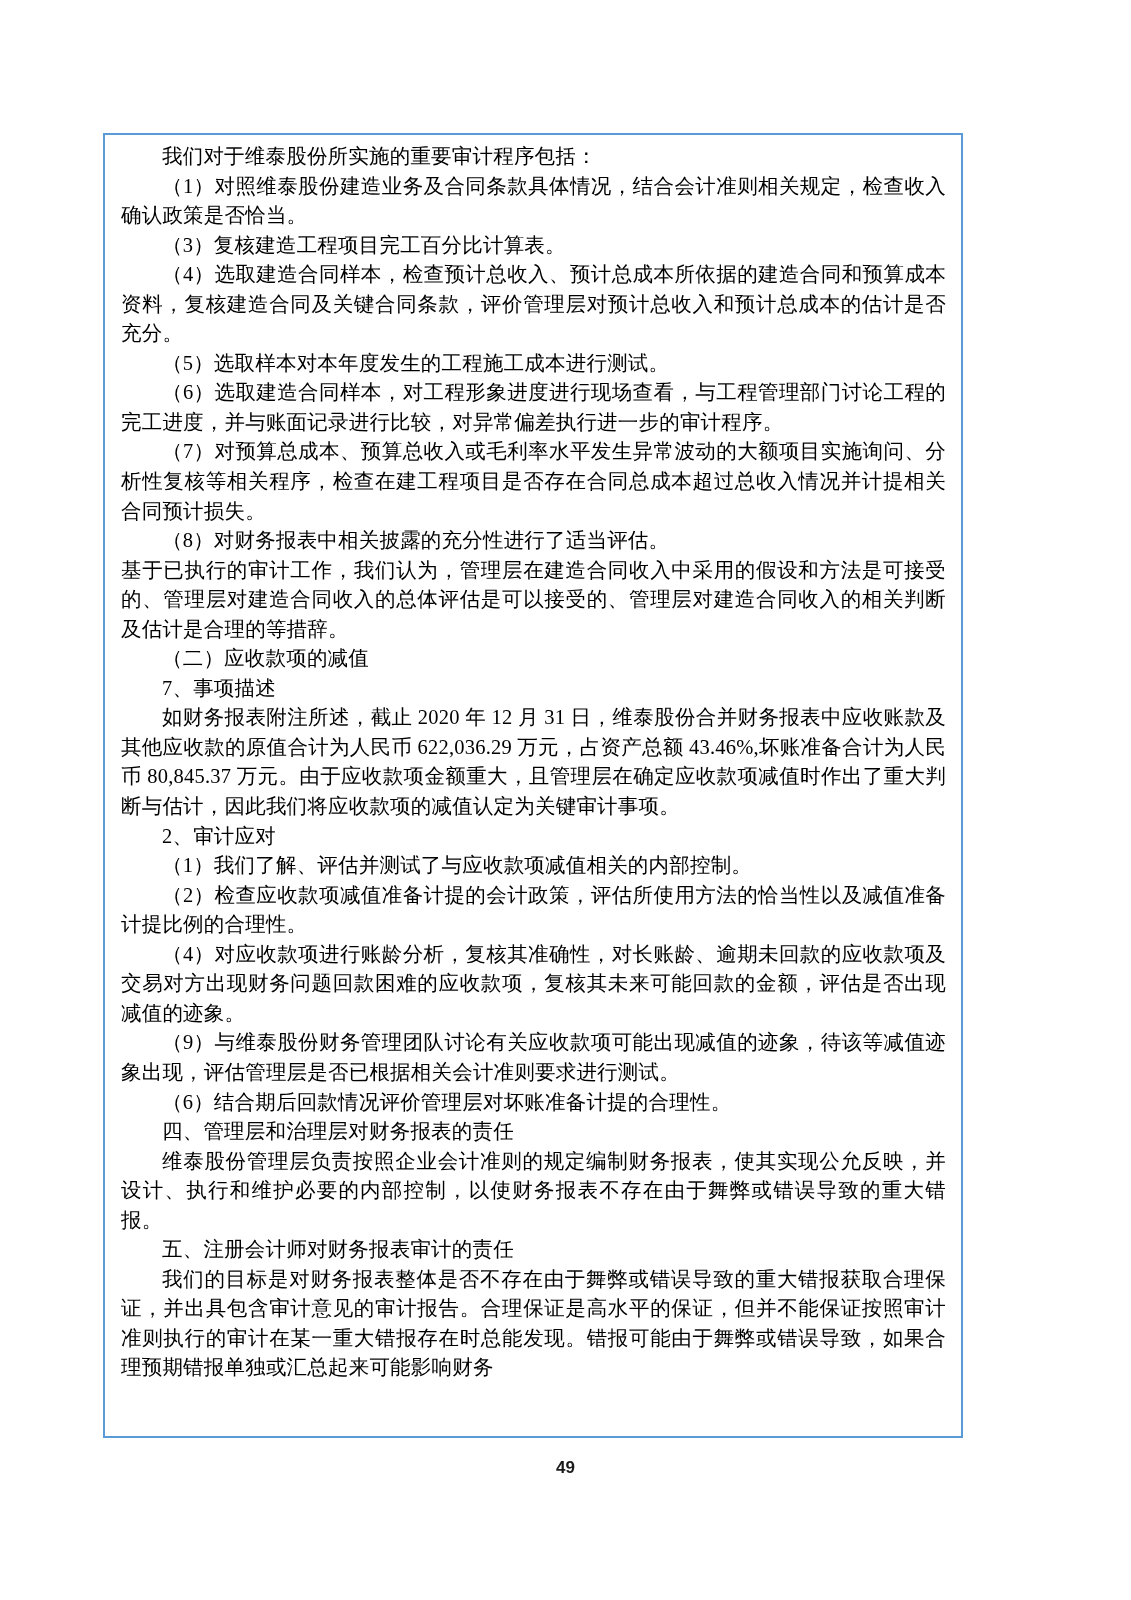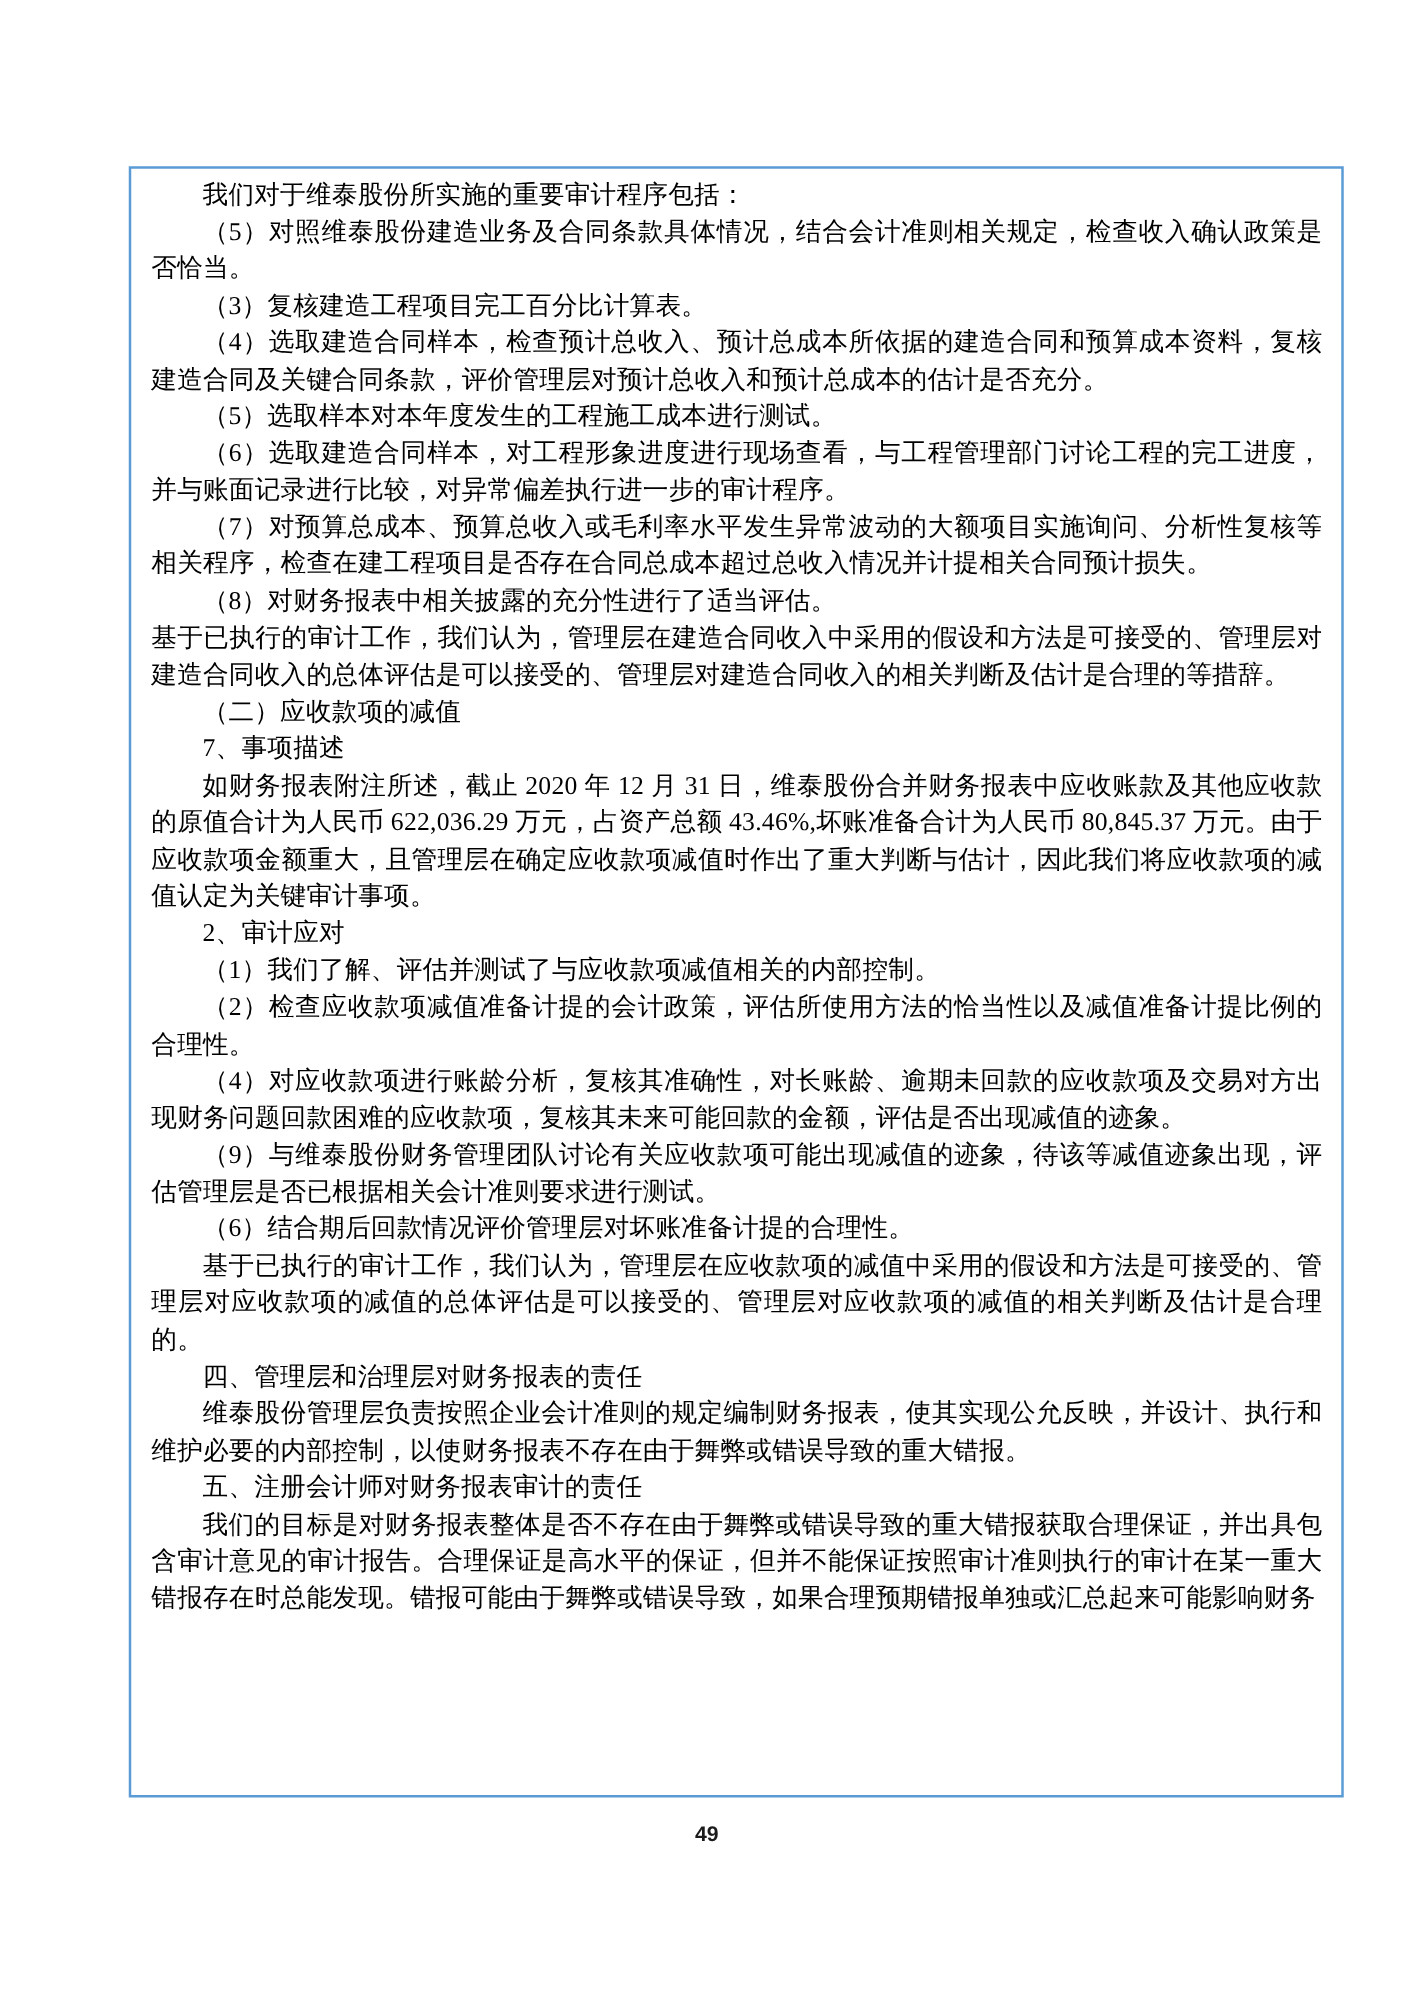--- a/index.html
+++ b/index.html
@@ -16,21 +16,21 @@
   }
   .page {
     position: absolute;
     inset: 0;
     background: #ffffff;
   }
   .content-box {
     position: absolute;
     left: 103px;
     top: 133px;
-    width: 972px;
+    width: 860px;
     height: 1305px;
     box-sizing: border-box;
     border: 2px solid var(--border-color, #5B9BD5);
     padding: 7px 15px 4px 16px;
     overflow: hidden;
     background: #ffffff;
   }
   .content-box p {
     margin: 0;
     padding: 0;
@@ -57,38 +57,37 @@
     font-weight: 700;
     color: #1a1a1a;
   }
 </style>
 </head>
 <body>
 
 <div class="page">
   <div class="content-box">
     <p class="indent">我们对于维泰股份所实施的重要审计程序包括：</p>
-    <p class="indent">（5）对照维泰股份建造业务及合同条款具体情况，结合会计准则相关规定，检查收入确认政策是否恰当。</p>
+    <p class="indent">（1）对照维泰股份建造业务及合同条款具体情况，结合会计准则相关规定，检查收入确认政策是否恰当。</p>
     <p class="indent">（3）复核建造工程项目完工百分比计算表。</p>
     <p class="indent">（4）选取建造合同样本，检查预计总收入、预计总成本所依据的建造合同和预算成本资料，复核建造合同及关键合同条款，评价管理层对预计总收入和预计总成本的估计是否充分。</p>
     <p class="indent">（5）选取样本对本年度发生的工程施工成本进行测试。</p>
     <p class="indent">（6）选取建造合同样本，对工程形象进度进行现场查看，与工程管理部门讨论工程的完工进度，并与账面记录进行比较，对异常偏差执行进一步的审计程序。</p>
     <p class="indent">（7）对预算总成本、预算总收入或毛利率水平发生异常波动的大额项目实施询问、分析性复核等相关程序，检查在建工程项目是否存在合同总成本超过总收入情况并计提相关合同预计损失。</p>
     <p class="indent">（8）对财务报表中相关披露的充分性进行了适当评估。</p>
     <p>基于已执行的审计工作，我们认为，管理层在建造合同收入中采用的假设和方法是可接受的、管理层对建造合同收入的总体评估是可以接受的、管理层对建造合同收入的相关判断及估计是合理的等措辞。</p>
     <p class="indent">（二）应收款项的减值</p>
     <p class="indent">7、事项描述</p>
     <p class="indent">如财务报表附注所述，截止 2020 年 12 月 31 日，维泰股份合并财务报表中应收账款及其他应收款的原值合计为人民币 622,036.29 万元，占资产总额 43.46%,坏账准备合计为人民币 80,845.37 万元。由于应收款项金额重大，且管理层在确定应收款项减值时作出了重大判断与估计，因此我们将应收款项的减值认定为关键审计事项。</p>
     <p class="indent">2、审计应对</p>
     <p class="indent">（1）我们了解、评估并测试了与应收款项减值相关的内部控制。</p>
     <p class="indent">（2）检查应收款项减值准备计提的会计政策，评估所使用方法的恰当性以及减值准备计提比例的合理性。</p>
     <p class="indent">（4）对应收款项进行账龄分析，复核其准确性，对长账龄、逾期未回款的应收款项及交易对方出现财务问题回款困难的应收款项，复核其未来可能回款的金额，评估是否出现减值的迹象。</p>
     <p class="indent">（9）与维泰股份财务管理团队讨论有关应收款项可能出现减值的迹象，待该等减值迹象出现，评估管理层是否已根据相关会计准则要求进行测试。</p>
     <p class="indent">（6）结合期后回款情况评价管理层对坏账准备计提的合理性。</p>
-    <p class="indent">基于已执行的审计工作，我们认为，管理层在应收款项的减值中采用的假设和方法是可接受的、管理层对应收款项的减值的总体评估是可以接受的、管理层对应收款项的减值的相关判断及估计是合理的。</p>
     <p class="indent">四、管理层和治理层对财务报表的责任</p>
     <p class="indent">维泰股份管理层负责按照企业会计准则的规定编制财务报表，使其实现公允反映，并设计、执行和维护必要的内部控制，以使财务报表不存在由于舞弊或错误导致的重大错报。</p>
     <p class="indent">五、注册会计师对财务报表审计的责任</p>
     <p class="indent">我们的目标是对财务报表整体是否不存在由于舞弊或错误导致的重大错报获取合理保证，并出具包含审计意见的审计报告。合理保证是高水平的保证，但并不能保证按照审计准则执行的审计在某一重大错报存在时总能发现。错报可能由于舞弊或错误导致，如果合理预期错报单独或汇总起来可能影响财务</p>
   </div>
   <div class="page-footer">
     <span class="page-number">49</span>
   </div>
 </div>
 

